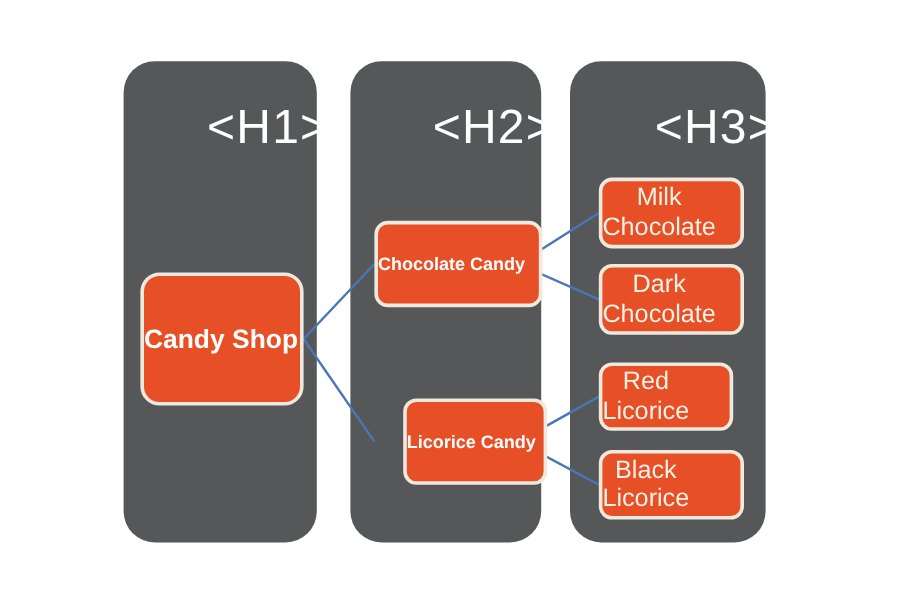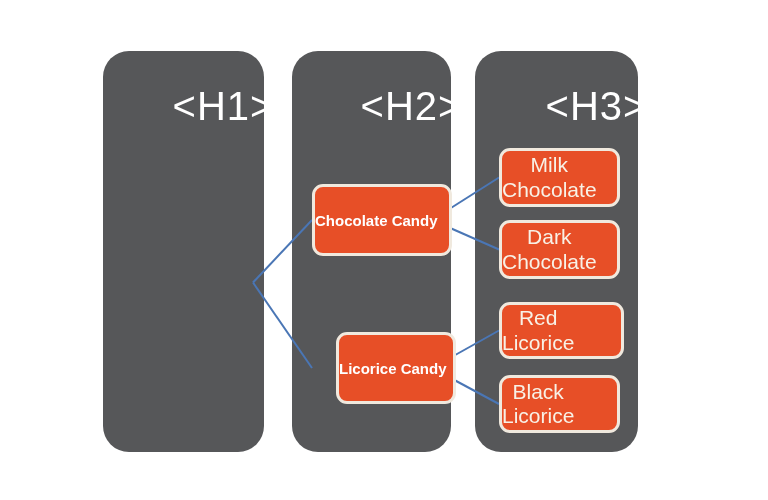--- a/index.html
+++ b/index.html
@@ -58,21 +58,21 @@
     justify-content: flex-start;
     text-align: center;
     color: var(--node-text, #ffffff);
     box-sizing: border-box;
   }
   .node-candy-shop     { left: 117px; top: 227px; width: 136px; height: 111px; border-radius: 16px; }
   .node-chocolate-candy{ left: 312px; top: 184px; width: 140px; height: 72px; }
   .node-licorice-candy { left: 312px; top: 332px; width: 120px; height: 72px; margin-left: 24px; }
   .node-milk-chocolate { left: 499px; top: 148px; width: 121px; height: 59px; }
   .node-dark-chocolate { left: 499px; top: 220px; width: 121px; height: 59px; }
-  .node-red-licorice   { left: 499px; top: 302px; width: 125px; height: 57px; }
+  .node-red-licorice   { left: 499px; top: 302px; width: 112px; height: 57px; }
   .node-black-licorice { left: 499px; top: 375px; width: 121px; height: 58px; }
   .label-xl  { font-weight: bold; font-size: 22px; }
   .label-md  { font-weight: bold; font-size: 15px; }
   .label-sub {
     font-size: 21px;
     line-height: 1.15;
     white-space: pre-line;
     color: var(--sub-text, #f8f1e6);
   }
 </style>
@@ -95,20 +95,23 @@
 
   <svg id="connectors" viewBox="0 0 768 500" xmlns="http://www.w3.org/2000/svg">
       <line x1="253" y1="282.5" x2="312" y2="220" stroke="#4a76b5" stroke-width="2"></line>
       <line x1="253" y1="282.5" x2="312" y2="368" stroke="#4a76b5" stroke-width="2"></line>
       <line x1="432" y1="220" x2="499" y2="177.5" stroke="#4a76b5" stroke-width="2"></line>
       <line x1="432" y1="220" x2="499" y2="249.5" stroke="#4a76b5" stroke-width="2"></line>
       <line x1="432" y1="368" x2="499" y2="330.5" stroke="#4a76b5" stroke-width="2"></line>
       <line x1="432" y1="368" x2="499" y2="404" stroke="#4a76b5" stroke-width="2"></line>
     </svg>
 
+  <div class="node node-candy-shop">
+    <span class="label-xl">Candy Shop</span>
+  </div>
 
   <div class="node node-chocolate-candy">
     <span class="label-md">Chocolate Candy</span>
   </div>
 
   <div class="node node-licorice-candy">
     <span class="label-md">Licorice Candy</span>
   </div>
 
   <div class="node node-milk-chocolate">

